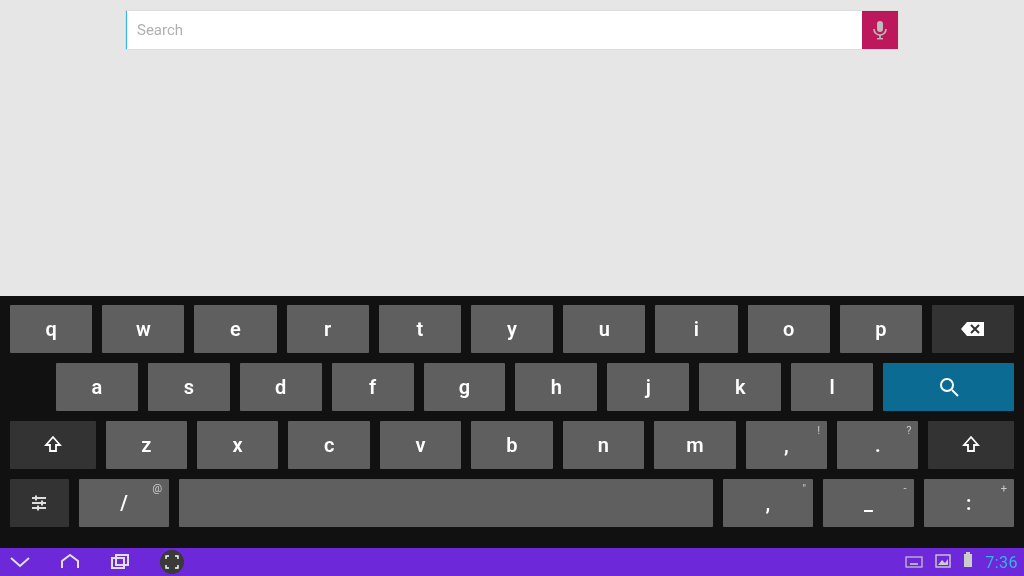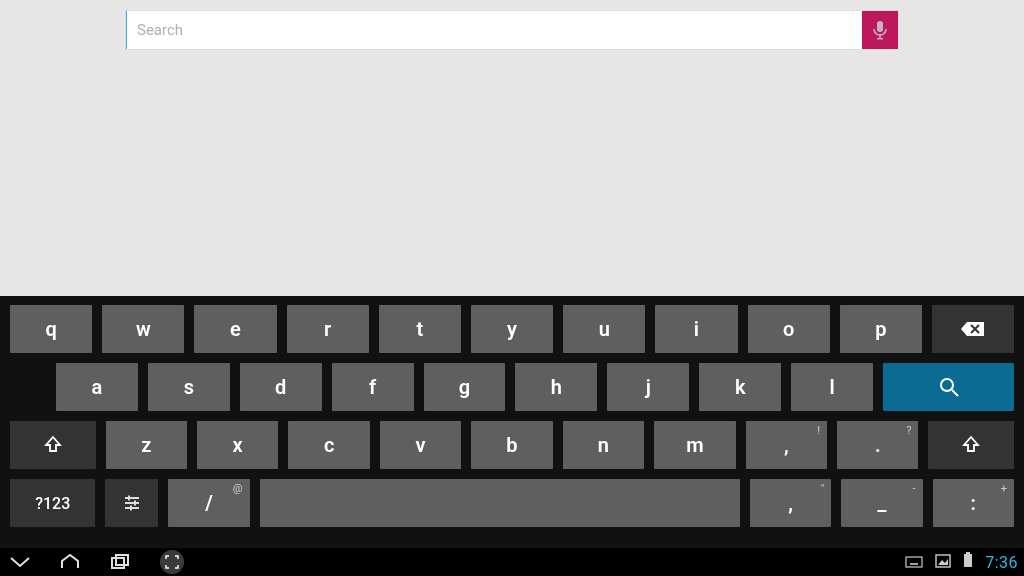--- a/index.html
+++ b/index.html
@@ -61,21 +61,21 @@
   .r4 .key { flex: 1; }
   .r4 .key.mode   { flex: 1.05; background:#333; font-size:16px; font-weight:500; }
   .r4 .key.settings { flex: 0.65; background:#333; }
   .r4 .key.slash  { flex: 1; }
   .r4 .key.space  { flex: 5.9; }
   .r4 .key.p1, .r4 .key.p2, .r4 .key.p3 { flex: 1; }
 
   
   .sysbar {
     position: absolute; left: 0; right: 0; bottom: 0;
-    height: 28px; background: #000000;
+    height: 28px; background: #6d28d9;
     display: flex; align-items: center;
     color: #ccc;
     padding: 0 6px;
   }
   .nav-left { display: flex; gap: 22px; align-items: center; }
   .nav-btn { width: 28px; height: 28px; display:flex; align-items:center; justify-content:center; color:#e0e0e0; }
   .nav-btn.recents-round {
     width:32px; height:28px;
     background: radial-gradient(circle at center, #3a3a3a 0%, #3a3a3a 55%, transparent 58%);
     border-radius: 16px 16px 0 0;
@@ -170,21 +170,20 @@
     <div class="key shift">
       <span>
         <svg width="20" height="20" viewBox="0 0 20 20" fill="none" stroke="#fff" stroke-width="1.8">
           <path d="M10 2 L17 10 H13 V16 H7 V10 H3 Z"></path>
         </svg>
       </span>
     </div>
   </div>
 
   <div class="krow r4">
-    <div class="key mode">?123</div>
     <div class="key settings">
       <span>
         <svg width="18" height="18" viewBox="0 0 18 18" fill="#ddd">
           <rect x="2" y="3" width="14" height="2"></rect>
           <rect x="2" y="8" width="14" height="2"></rect>
           <rect x="2" y="13" width="14" height="2"></rect>
           <rect x="5" y="1.5" width="2" height="5"></rect>
           <rect x="11" y="6.5" width="2" height="5"></rect>
           <rect x="7" y="11.5" width="2" height="5"></rect>
         </svg>

